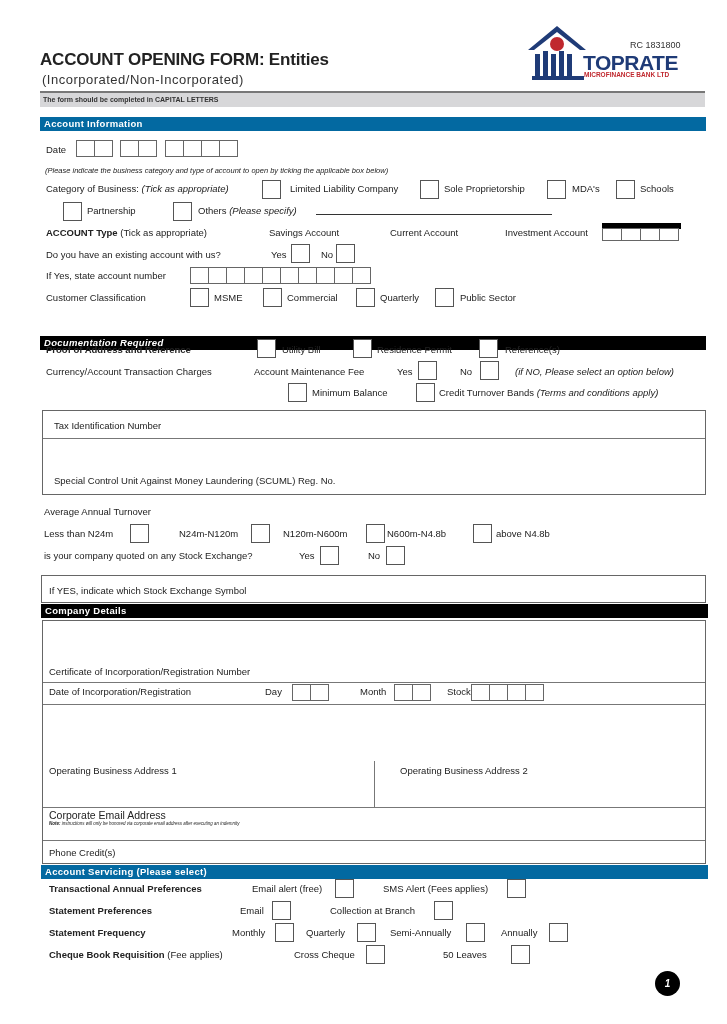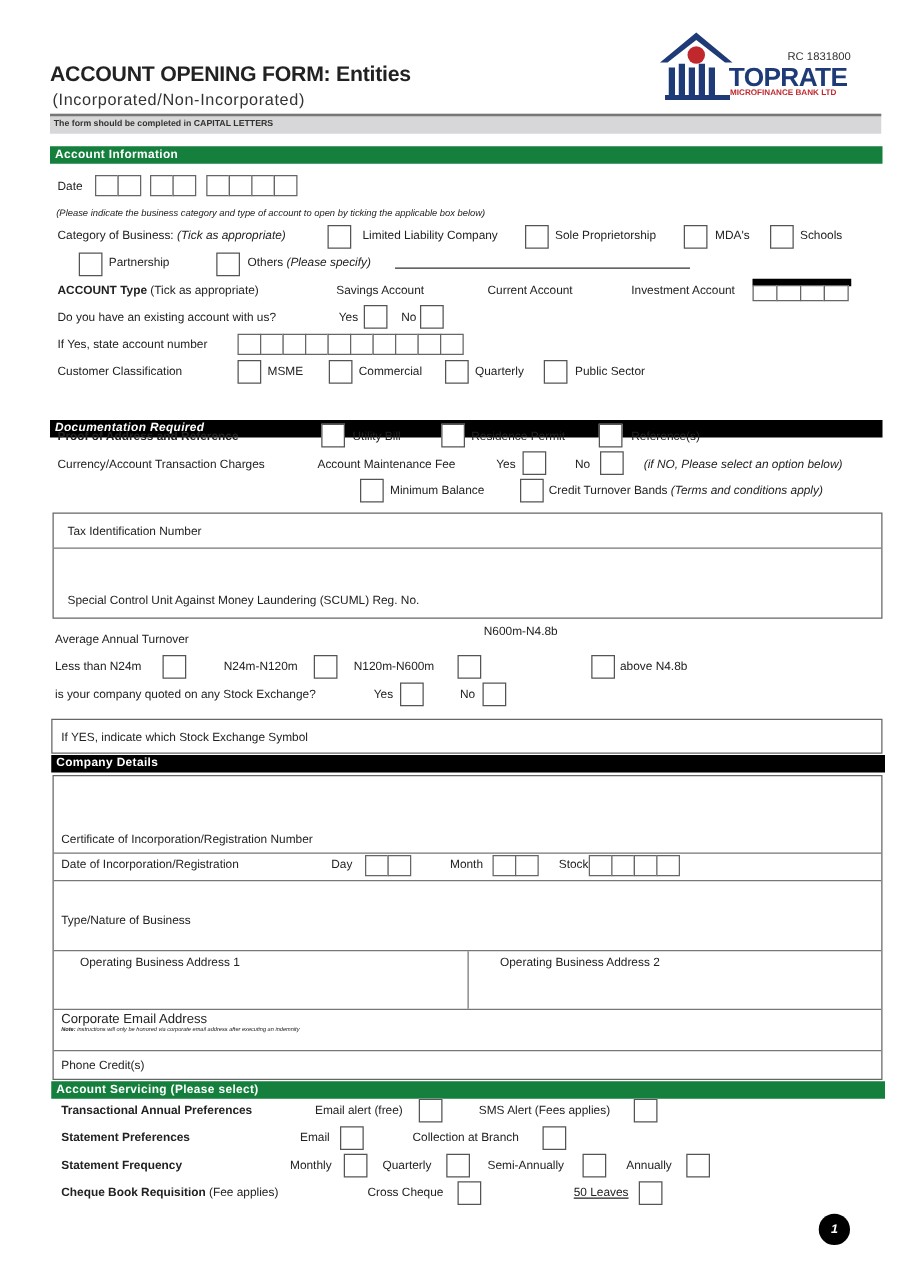--- a/index.html
+++ b/index.html
@@ -7,21 +7,21 @@
   body { font-family: "Liberation Sans", sans-serif; color: #222; font-size: 10px; position: relative; }
   .abs { position: absolute; }
   .title { left: 40px; top: 50px; font-size: 17px; font-weight: bold; color: #222; letter-spacing: -0.2px; }
   .subtitle { left: 42px; top: 72px; font-size: 13px; color: #333; letter-spacing: 0.5px; }
   .logo { left: 524px; top: 24px; width: 190px; height: 60px; }
   .rc { left: 630px; top: 40px; font-size: 9px; color: #333; }
   .brand { left: 583px; top: 51px; font-size: 21px; font-weight: bold; color: #1f3b77; letter-spacing: -0.5px; }
   .brand-sub { left: 584px; top: 71px; font-size: 6.5px; font-weight: bold; color: #c0282e; }
   .notice { left: 40px; top: 91px; width: 665px; height: 16px; background: #d7d7d9; border-top: 2px solid #777; font-size: 7px; font-weight: bold; padding: 3px 3px; color: #333; }
   .bar { left: 40px; width: 666px; height: 14px; font-size: 9.5px; font-weight: bold; color: #fff; padding: 1px 4px; letter-spacing: 0.3px; }
-  .bar.red { background: #15803d; }
+  .bar.red { background: #0369a1; }
   .bar.black { background: #000; }
   .lbl { font-size: 9.5px; color: #222; white-space: nowrap; }
   .b { font-weight: bold; }
   .i { font-style: italic; }
   .cb { width: 19px; height: 19px; border: 1px solid #555; background: #fff; }
   .cells { display: flex; }
   .cells span { display: block; width: 19px; height: 17px; border: 1px solid #666; margin-left: -1px; background:#fff; }
   .cells span:first-child { margin-left: 0; }
   .box { border: 1px solid #666; left: 42px; width: 664px; }
   .row { position: absolute; left: 0; right: 0; border-bottom: 1px solid #777; }
@@ -162,21 +162,21 @@
   </div>
 </div>
 
 <div class="abs lbl" style="left:44px;top:506px;">Average Annual Turnover</div>
 <div class="abs lbl" style="left:44px;top:528px;">Less than N24m</div>
 <div class="abs cb" style="left:130px;top:524px;"></div>
 <div class="abs lbl" style="left:179px;top:528px;">N24m-N120m</div>
 <div class="abs cb" style="left:251px;top:524px;"></div>
 <div class="abs lbl" style="left:283px;top:528px;">N120m-N600m</div>
 <div class="abs cb" style="left:366px;top:524px;"></div>
-<div class="abs lbl" style="left:387px;top:500px;">N600m-N4.8b</div>
+<div class="abs lbl" style="left:387px;top:528px;">N600m-N4.8b</div>
 <div class="abs cb" style="left:473px;top:524px;"></div>
 <div class="abs lbl" style="left:496px;top:528px;">above N4.8b</div>
 
 <div class="abs lbl" style="left:44px;top:550px;">is your company quoted on any Stock Exchange?</div>
 <div class="abs lbl" style="left:299px;top:550px;">Yes</div>
 <div class="abs cb" style="left:320px;top:546px;"></div>
 <div class="abs lbl" style="left:368px;top:550px;">No</div>
 <div class="abs cb" style="left:386px;top:546px;"></div>
 
 <div class="abs box" style="top:575px;height:28px;left:41px;width:665px;">
@@ -202,26 +202,23 @@
         <span></span>
       </div>
     <span class="lbl" style="left:404px;top:3px;">Stock</span>
     <div class="abs cells" style="left:428px;top:1px;">
         <span></span>
         <span></span>
         <span></span>
         <span></span>
       </div>
   </div>
-  <div class="row" style="top:106px;height:34px;">
-    <span class="lbl" style="left:6px;top:4px;">Type/Nature of Business</span>
-  </div>
   <div class="row" style="top:140px;height:47px;">
     <div class="abs" style="left:0;top:0;width:332px;height:46px;border-right:1px solid #777;">
-      <span class="lbl abs" style="left:6px;top:4px;margin-left:15px;">Operating Business Address  1</span>
+      <span class="lbl abs" style="left:6px;top:4px;">Operating Business Address  1</span>
     </div>
     <div class="abs" style="left:332px;top:0;right:0;height:46px;">
       <span class="lbl abs" style="left:25px;top:4px;">Operating Business Address  2</span>
     </div>
   </div>
   <div class="row" style="top:187px;height:33px;">
     <span class="lbl" style="left:6px;top:1px;font-size:10.5px;">Corporate Email Address</span>
     <span class="lbl i" style="left:6px;top:13px;font-size:4.5px;"><b>Note:</b><span> instructions will only be honored via corporate email address after executing an indemnity</span></span>
   </div>
   <div class="row" style="top:220px;height:23px;">
@@ -249,16 +246,16 @@
 <div class="abs lbl" style="left:306px;top:927px;">Quarterly</div>
 <div class="abs cb" style="left:357px;top:923px;"></div>
 <div class="abs lbl" style="left:390px;top:927px;">Semi-Annually</div>
 <div class="abs cb" style="left:466px;top:923px;"></div>
 <div class="abs lbl" style="left:501px;top:927px;">Annually</div>
 <div class="abs cb" style="left:549px;top:923px;"></div>
 
 <div class="abs lbl" style="left:49px;top:949px;"><span class="b">Cheque Book Requisition</span><span> (Fee applies)</span></div>
 <div class="abs lbl" style="left:294px;top:949px;">Cross Cheque</div>
 <div class="abs cb" style="left:366px;top:945px;"></div>
-<div class="abs lbl" style="left:459px;top:949px;text-decoration:underline;">50 Leaves</div>
+<div class="abs lbl" style="left:443px;top:949px;">50 Leaves</div>
 <div class="abs cb" style="left:511px;top:945px;"></div>
 
 <div class="abs page-num">1</div>
 
 </body></html>

